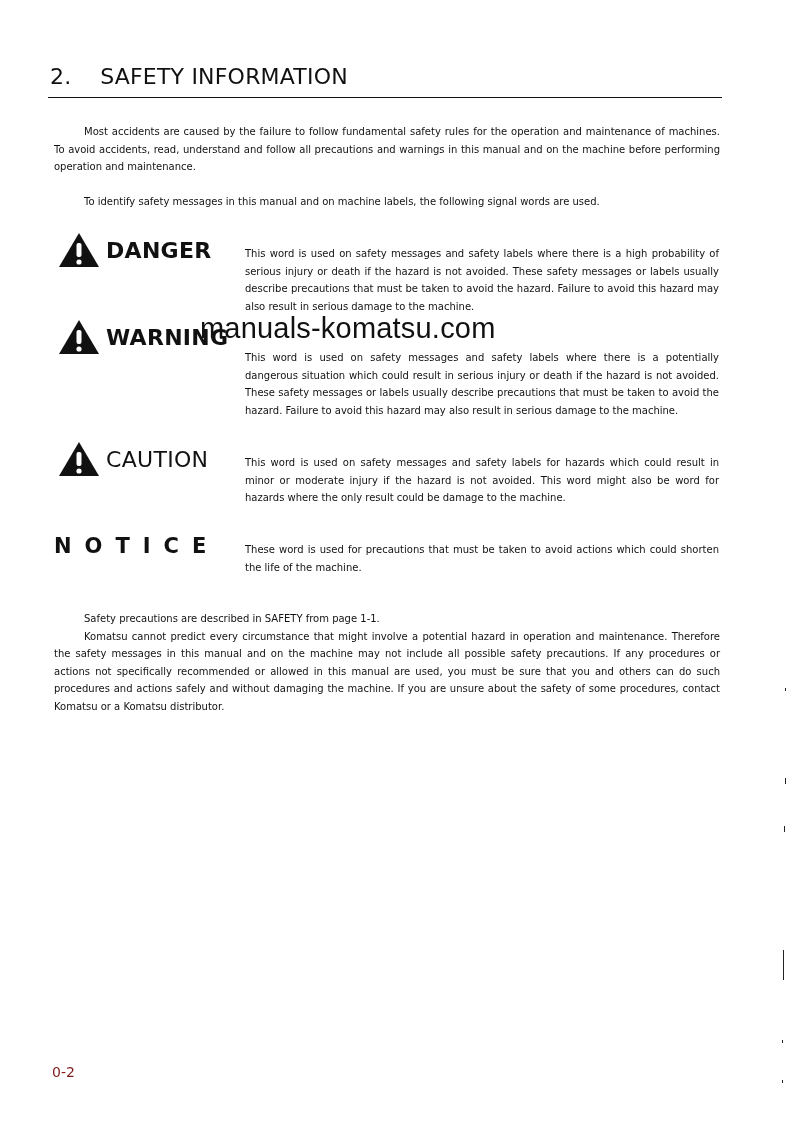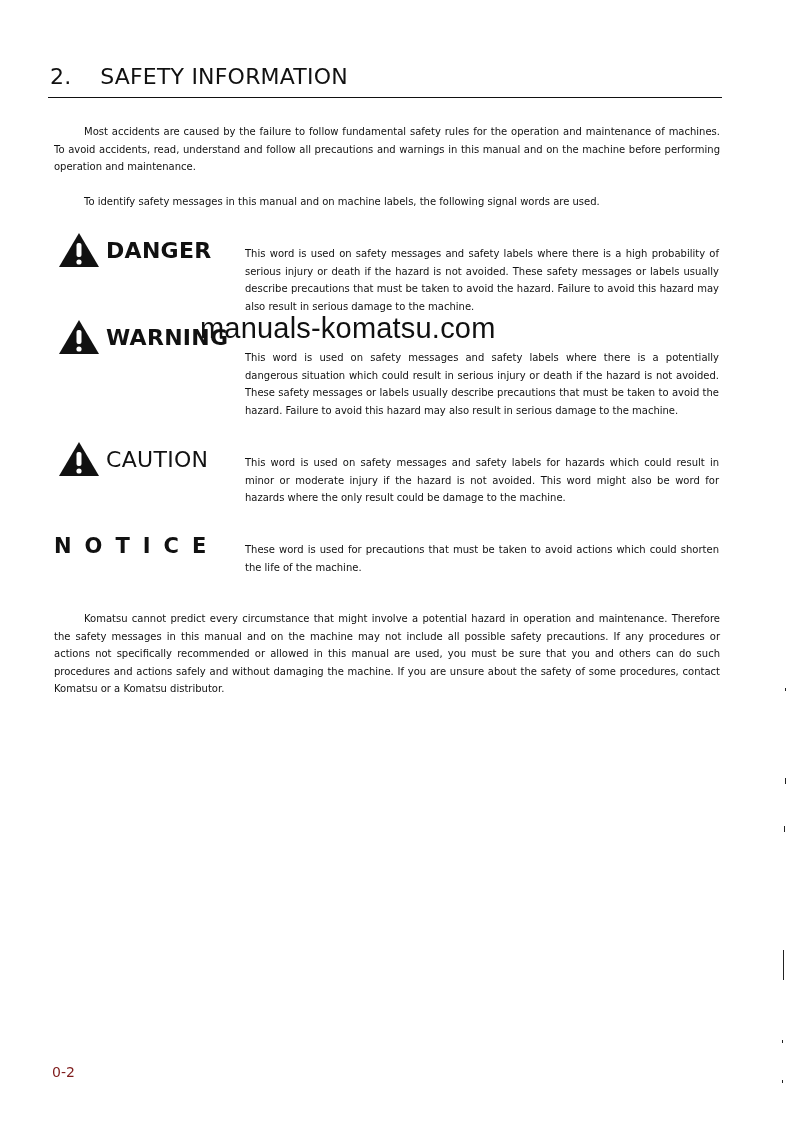--- a/index.html
+++ b/index.html
@@ -96,20 +96,21 @@
     <circle cx="21" cy="30" r="2.6" fill="#fff"></circle>
   </svg>
   <span class="word" style="font-weight:normal;font-family:'DejaVu Sans',sans-serif;">CAUTION</span>
 </div>
 <div class="para desc desc-caution">This word is used on safety messages and safety labels for hazards which could result in minor or moderate injury if the hazard is not avoided.  This word might also be word for hazards where the only result could be damage to the machine.</div>
 
 <div class="signal sig-notice">NOTICE</div>
 <div class="para desc desc-notice">These word is used for precautions that must be taken to avoid actions which could shorten the life of the machine.</div>
 
 <div class="para closing">
+  <p>Safety precautions are described in SAFETY from page 1-1.</p>
   <p>Komatsu cannot predict every circumstance that might involve a potential hazard in operation and maintenance. Therefore the safety messages in this manual and on the machine may not include all possible safety precautions.  If any procedures or actions not specifically recommended or allowed in this manual are used, you must be sure that you and others can do such procedures and actions safely and without damaging the machine.  If you are unsure about the safety of some procedures, contact Komatsu or a Komatsu distributor.</p>
 </div>
 
 <div class="page-number">0-2</div>
 
 <div class="speck" style="left:785px;top:688px;height:3px;"></div>
 <div class="speck" style="left:785px;top:778px;height:6px;"></div>
 <div class="speck" style="left:784px;top:826px;height:6px;"></div>
 <div class="speck" style="left:783px;top:950px;height:30px;"></div>
 <div class="speck" style="left:782px;top:1040px;height:3px;"></div>

